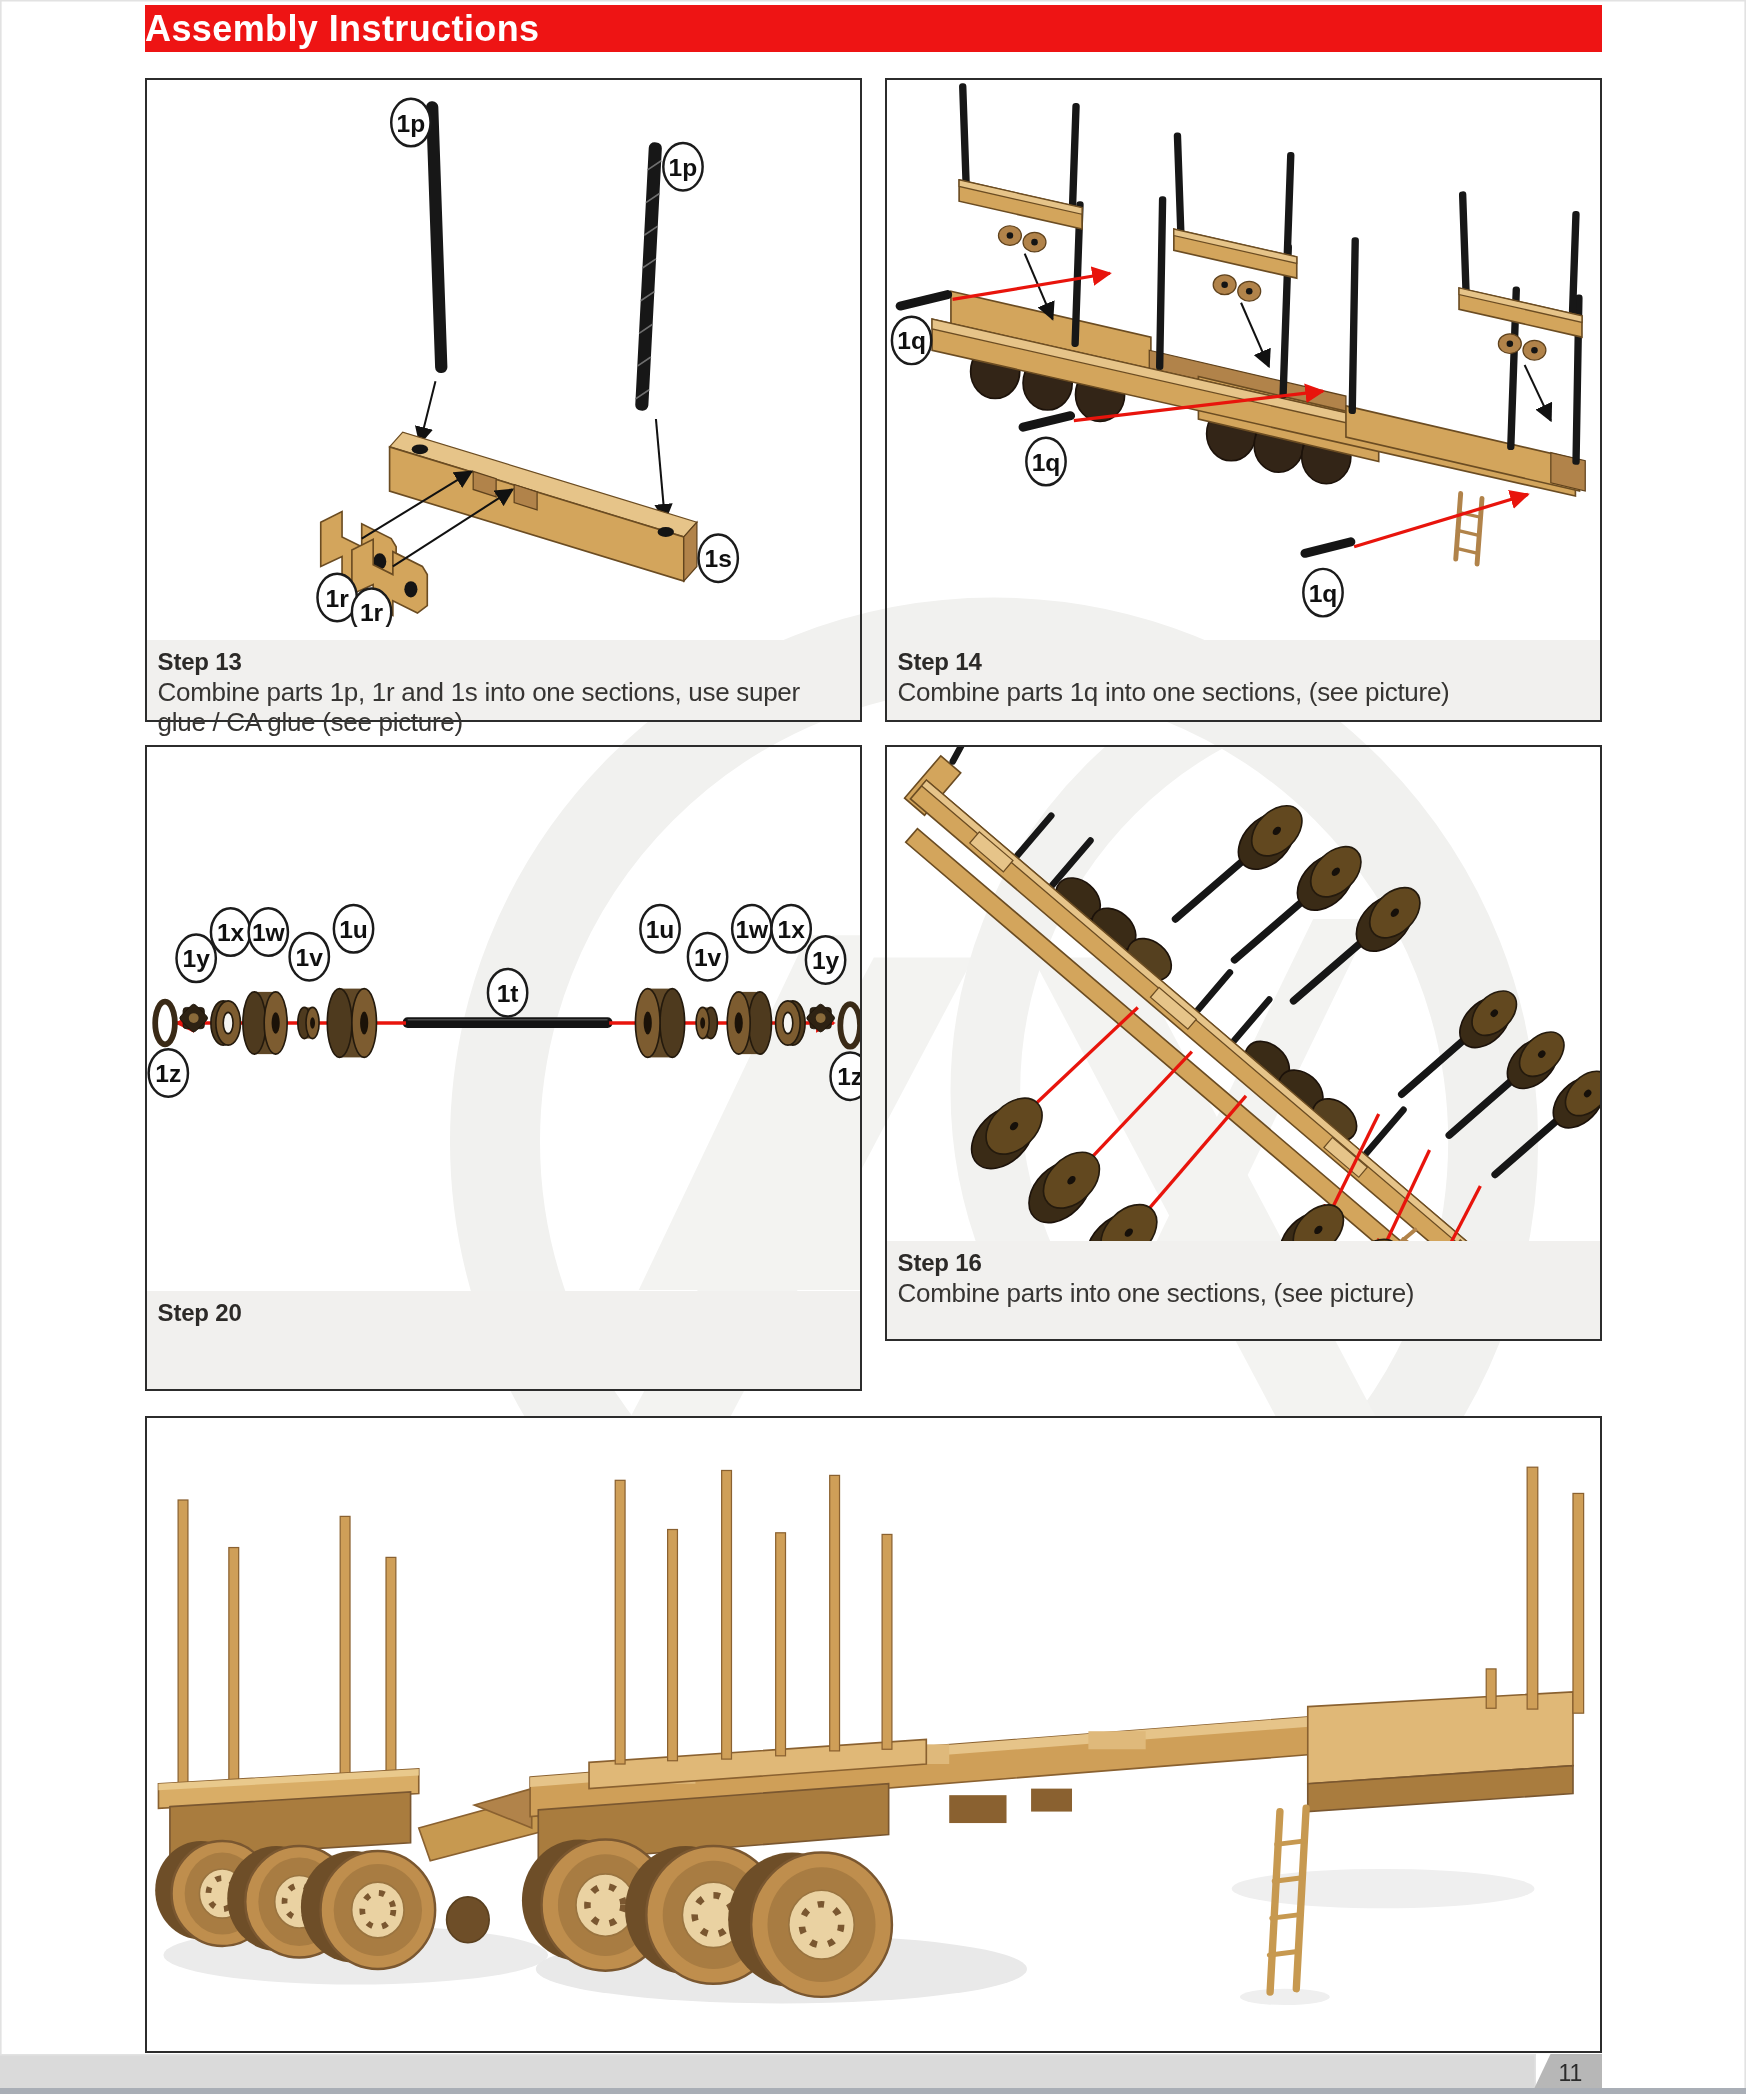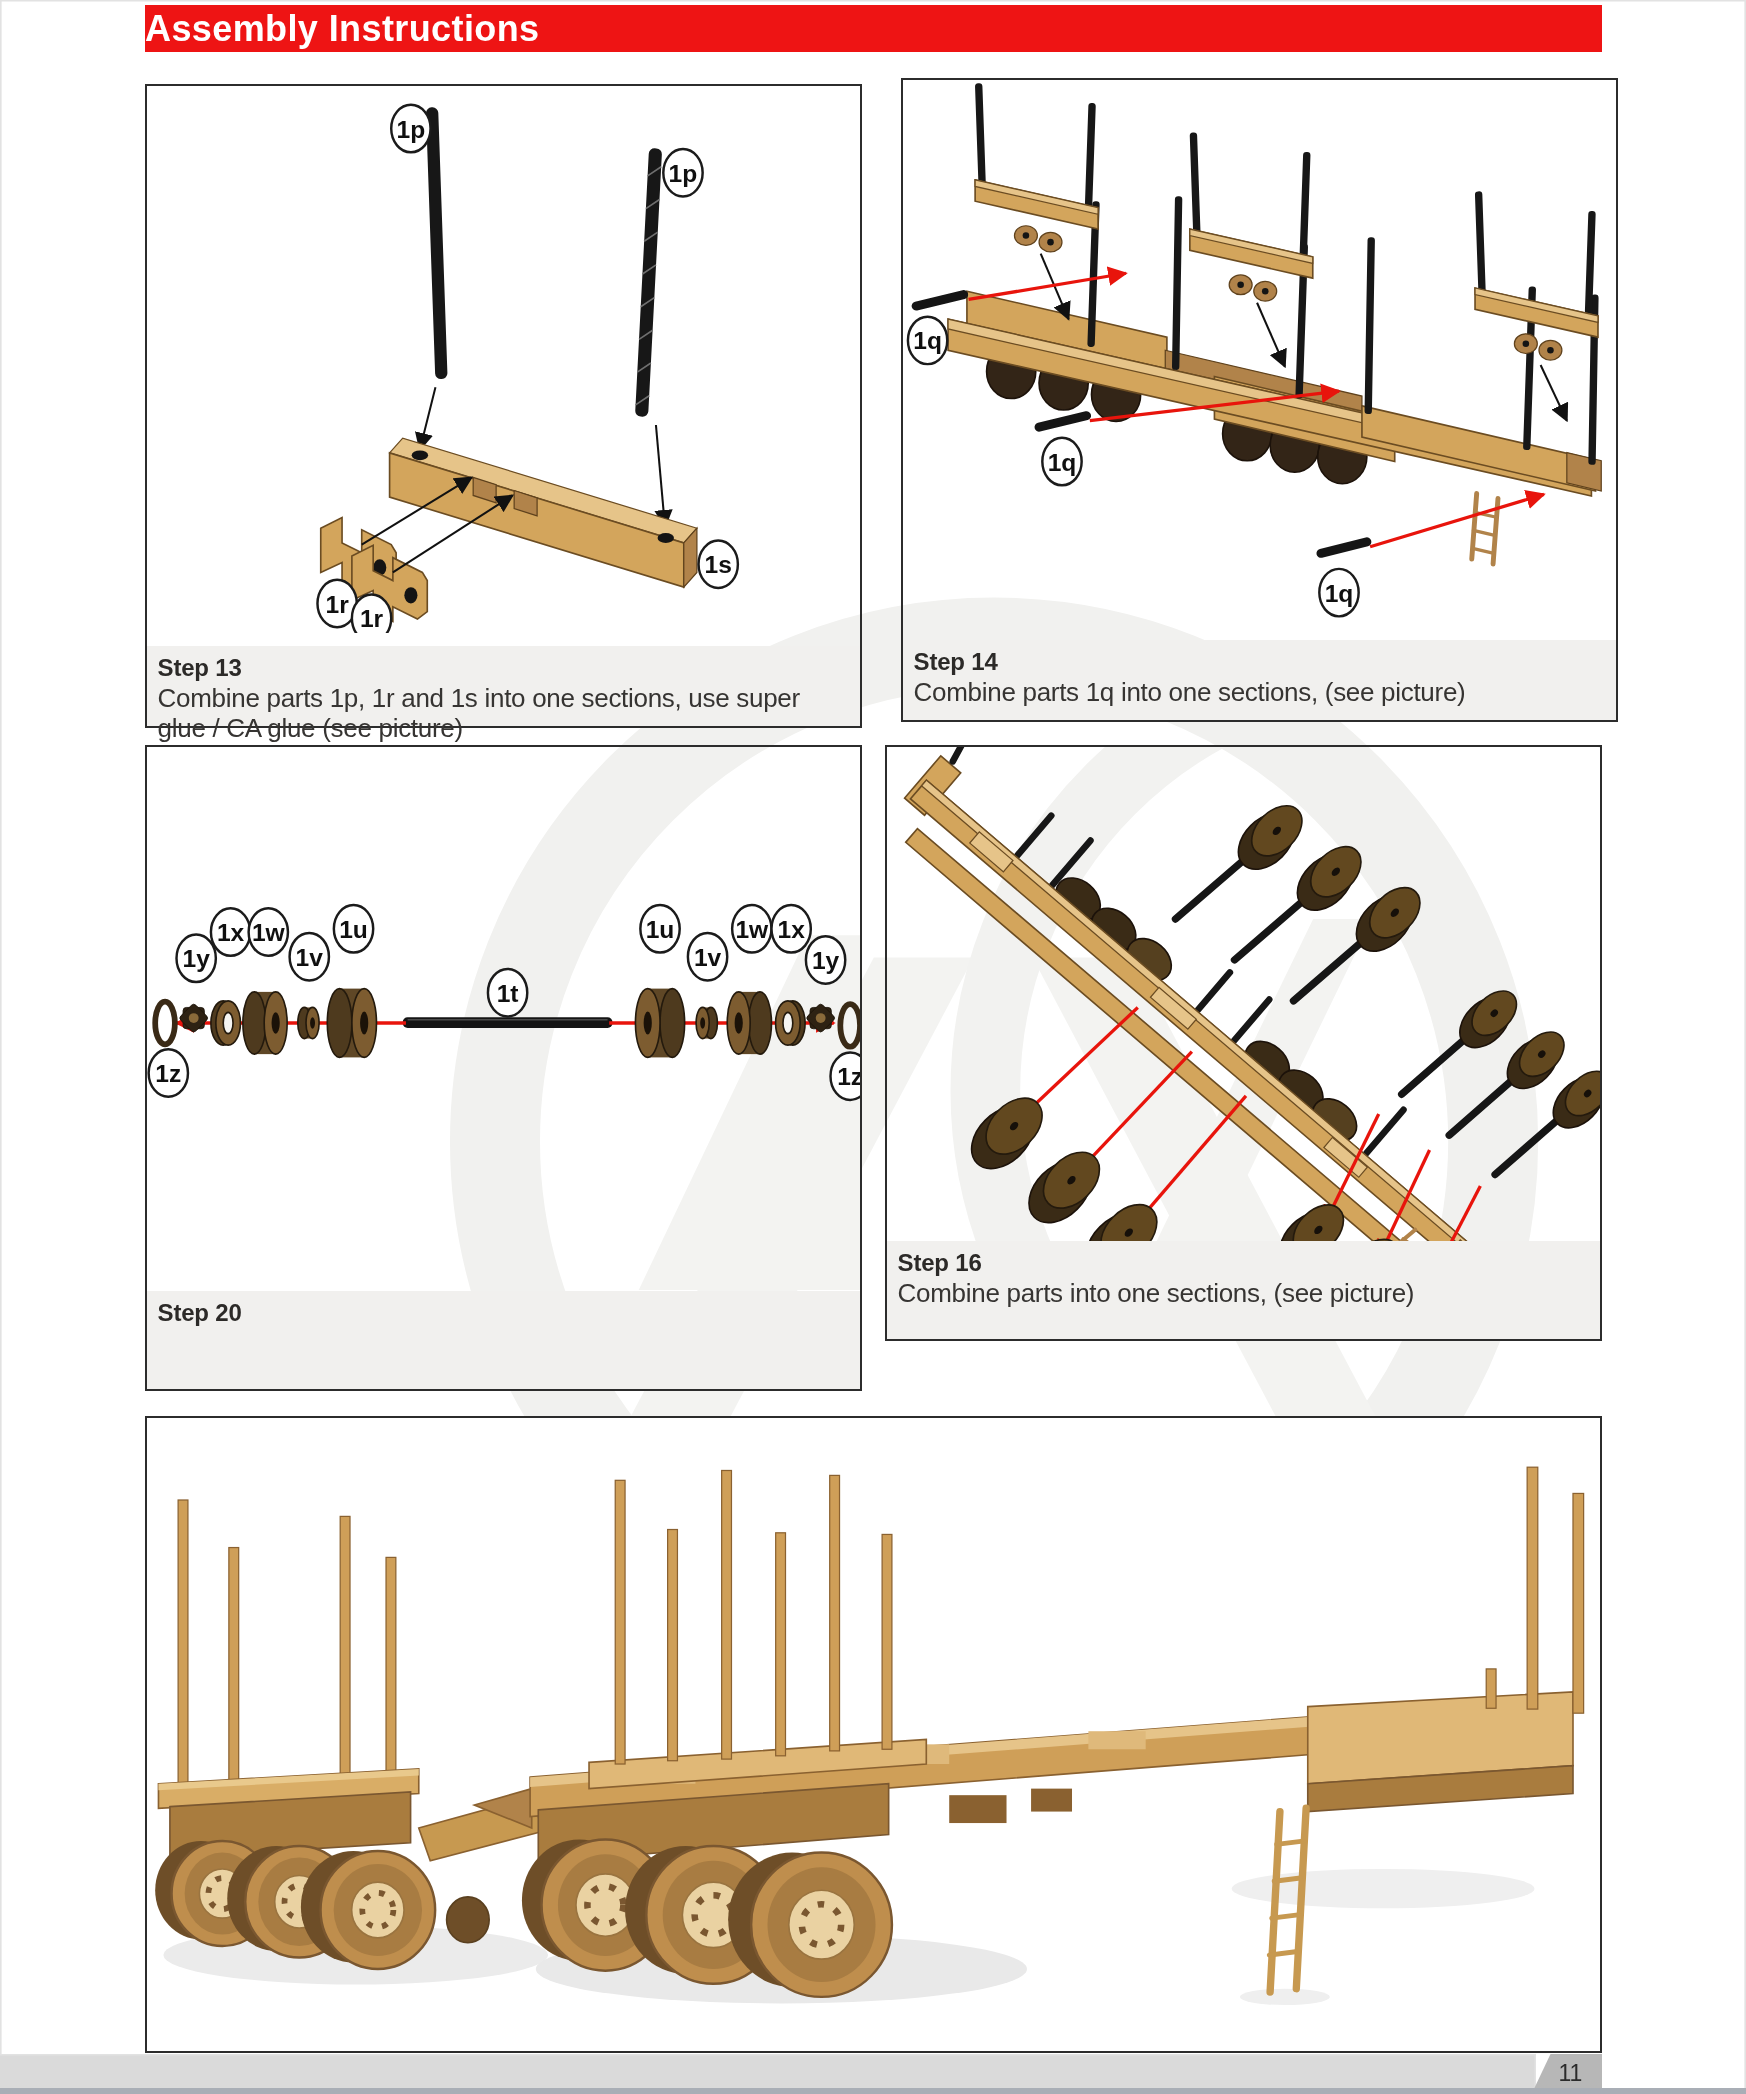--- a/index.html
+++ b/index.html
@@ -10,22 +10,22 @@
   }
   .watermark{position:absolute;inset:0;z-index:0;}
   .banner{
     position:absolute;left:145px;top:4.9px;width:1457px;height:47px;z-index:2;
     background:#ee1414;color:#ffffff;
     font-size:36px;font-weight:700;line-height:47px;letter-spacing:0.4px;
   }
   .panel{
     position:absolute;border:2.5px solid #2c2c2c;background:transparent;z-index:1;box-sizing:border-box;
   }
-  .p13{left:145px;top:84px;width:717px;height:644px;}
-  .p14{left:885px;top:78px;width:717px;height:644px;margin-left:16px;}
+  .p13{left:145px;top:78px;width:717px;height:644px;}
+  .p14{left:885px;top:78px;width:717px;height:644px;}
   .p15{left:145px;top:745px;width:717px;height:646px;}
   .p16{left:885px;top:745px;width:717px;height:596px;}
   .pbig{left:145px;top:1416px;width:1457px;height:637px;background:#ffffff;}
   .fig{position:absolute;left:0;top:0;width:100%;}
   .p13 .fig,.p14 .fig{height:547px;}
   .p15 .fig,.p16 .fig{height:543px;}
   .pbig .fig{height:100%;}
   .caption{
     position:absolute;left:0;right:0;bottom:0;background:#f1f0ee;
     padding:7.4px 10.6px 0 10.6px;box-sizing:border-box;

